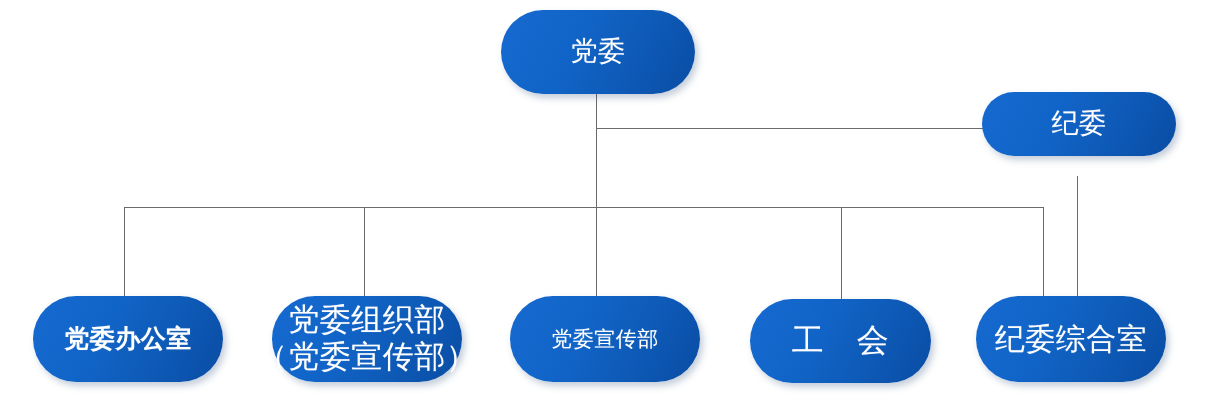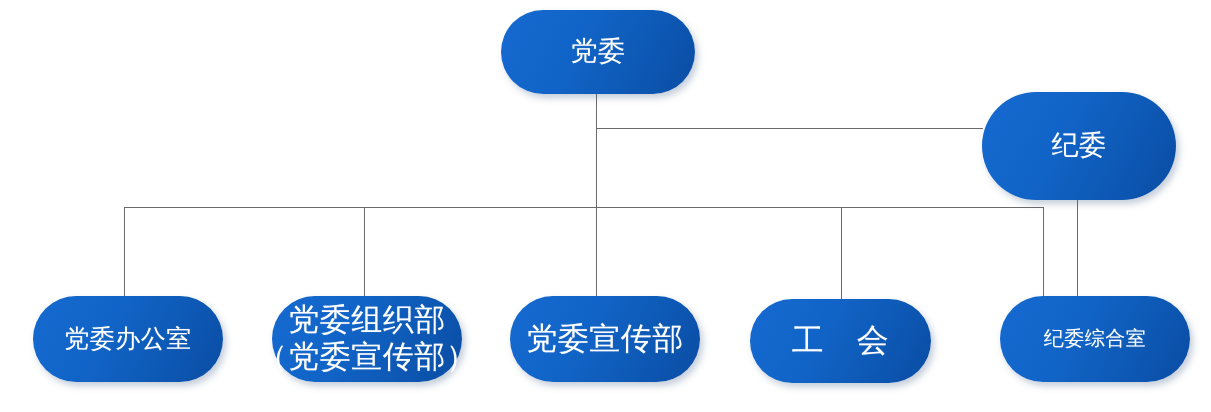--- a/index.html
+++ b/index.html
@@ -44,27 +44,27 @@
     text-shadow: 0 0 1px rgba(255,255,255,0.35);
     user-select: none;
   }
   .node .line {
     display: block;
     white-space: pre;
   }
 
   
   #node-dangwei      { left: 501px;  top: 10px;  width: 194px; height: 84px; font-size: 27px; }
-  #node-jiwei        { left: 982px;  top: 92px;  width: 194px; height: 108px; font-size: 27px; }
+  #node-jiwei        { left: 982px;  top: 92px;  width: 194px; height: 64px; font-size: 27px; }
 
-  #node-bangongshi   { left: 33px;   top: 296px; width: 190px; height: 86px; font-size: 25px; }
+  #node-bangongshi   { left: 33px;   top: 296px; width: 190px; height: 86px; font-size: 25px; font-weight: bold; }
   #node-zuzhibu      { left: 272px;  top: 296px; width: 190px; height: 86px; font-size: 31px; }
-  #node-xuanchuanbu  { left: 510px;  top: 296px; width: 190px; height: 86px; font-size: 31px; }
+  #node-xuanchuanbu  { left: 510px;  top: 296px; width: 190px; height: 86px; font-size: 21px; }
   #node-gonghui      { left: 750px;  top: 299px; width: 181px; height: 84px; font-size: 32px; }
-  #node-zongheshi    { left: 1000px;  top: 296px; width: 190px; height: 86px; font-size: 20px; }
+  #node-zongheshi    { left: 976px;  top: 296px; width: 190px; height: 86px; font-size: 30px; }
 
   
   #stem-dangwei      { left: 596px;  top: 94px;  height: 114px; }
   #branch-jiwei      { left: 596px;  top: 128px; width: 387px; }
   #stem-jiwei        { left: 1077px; top: 176px; height: 121px; }
 
   #bus-main          { left: 124px;  top: 207px; width: 920px; }
 
   #drop-1            { left: 124px;  top: 207px; height: 90px; }
   #drop-2            { left: 364px;  top: 207px; height: 90px; }

